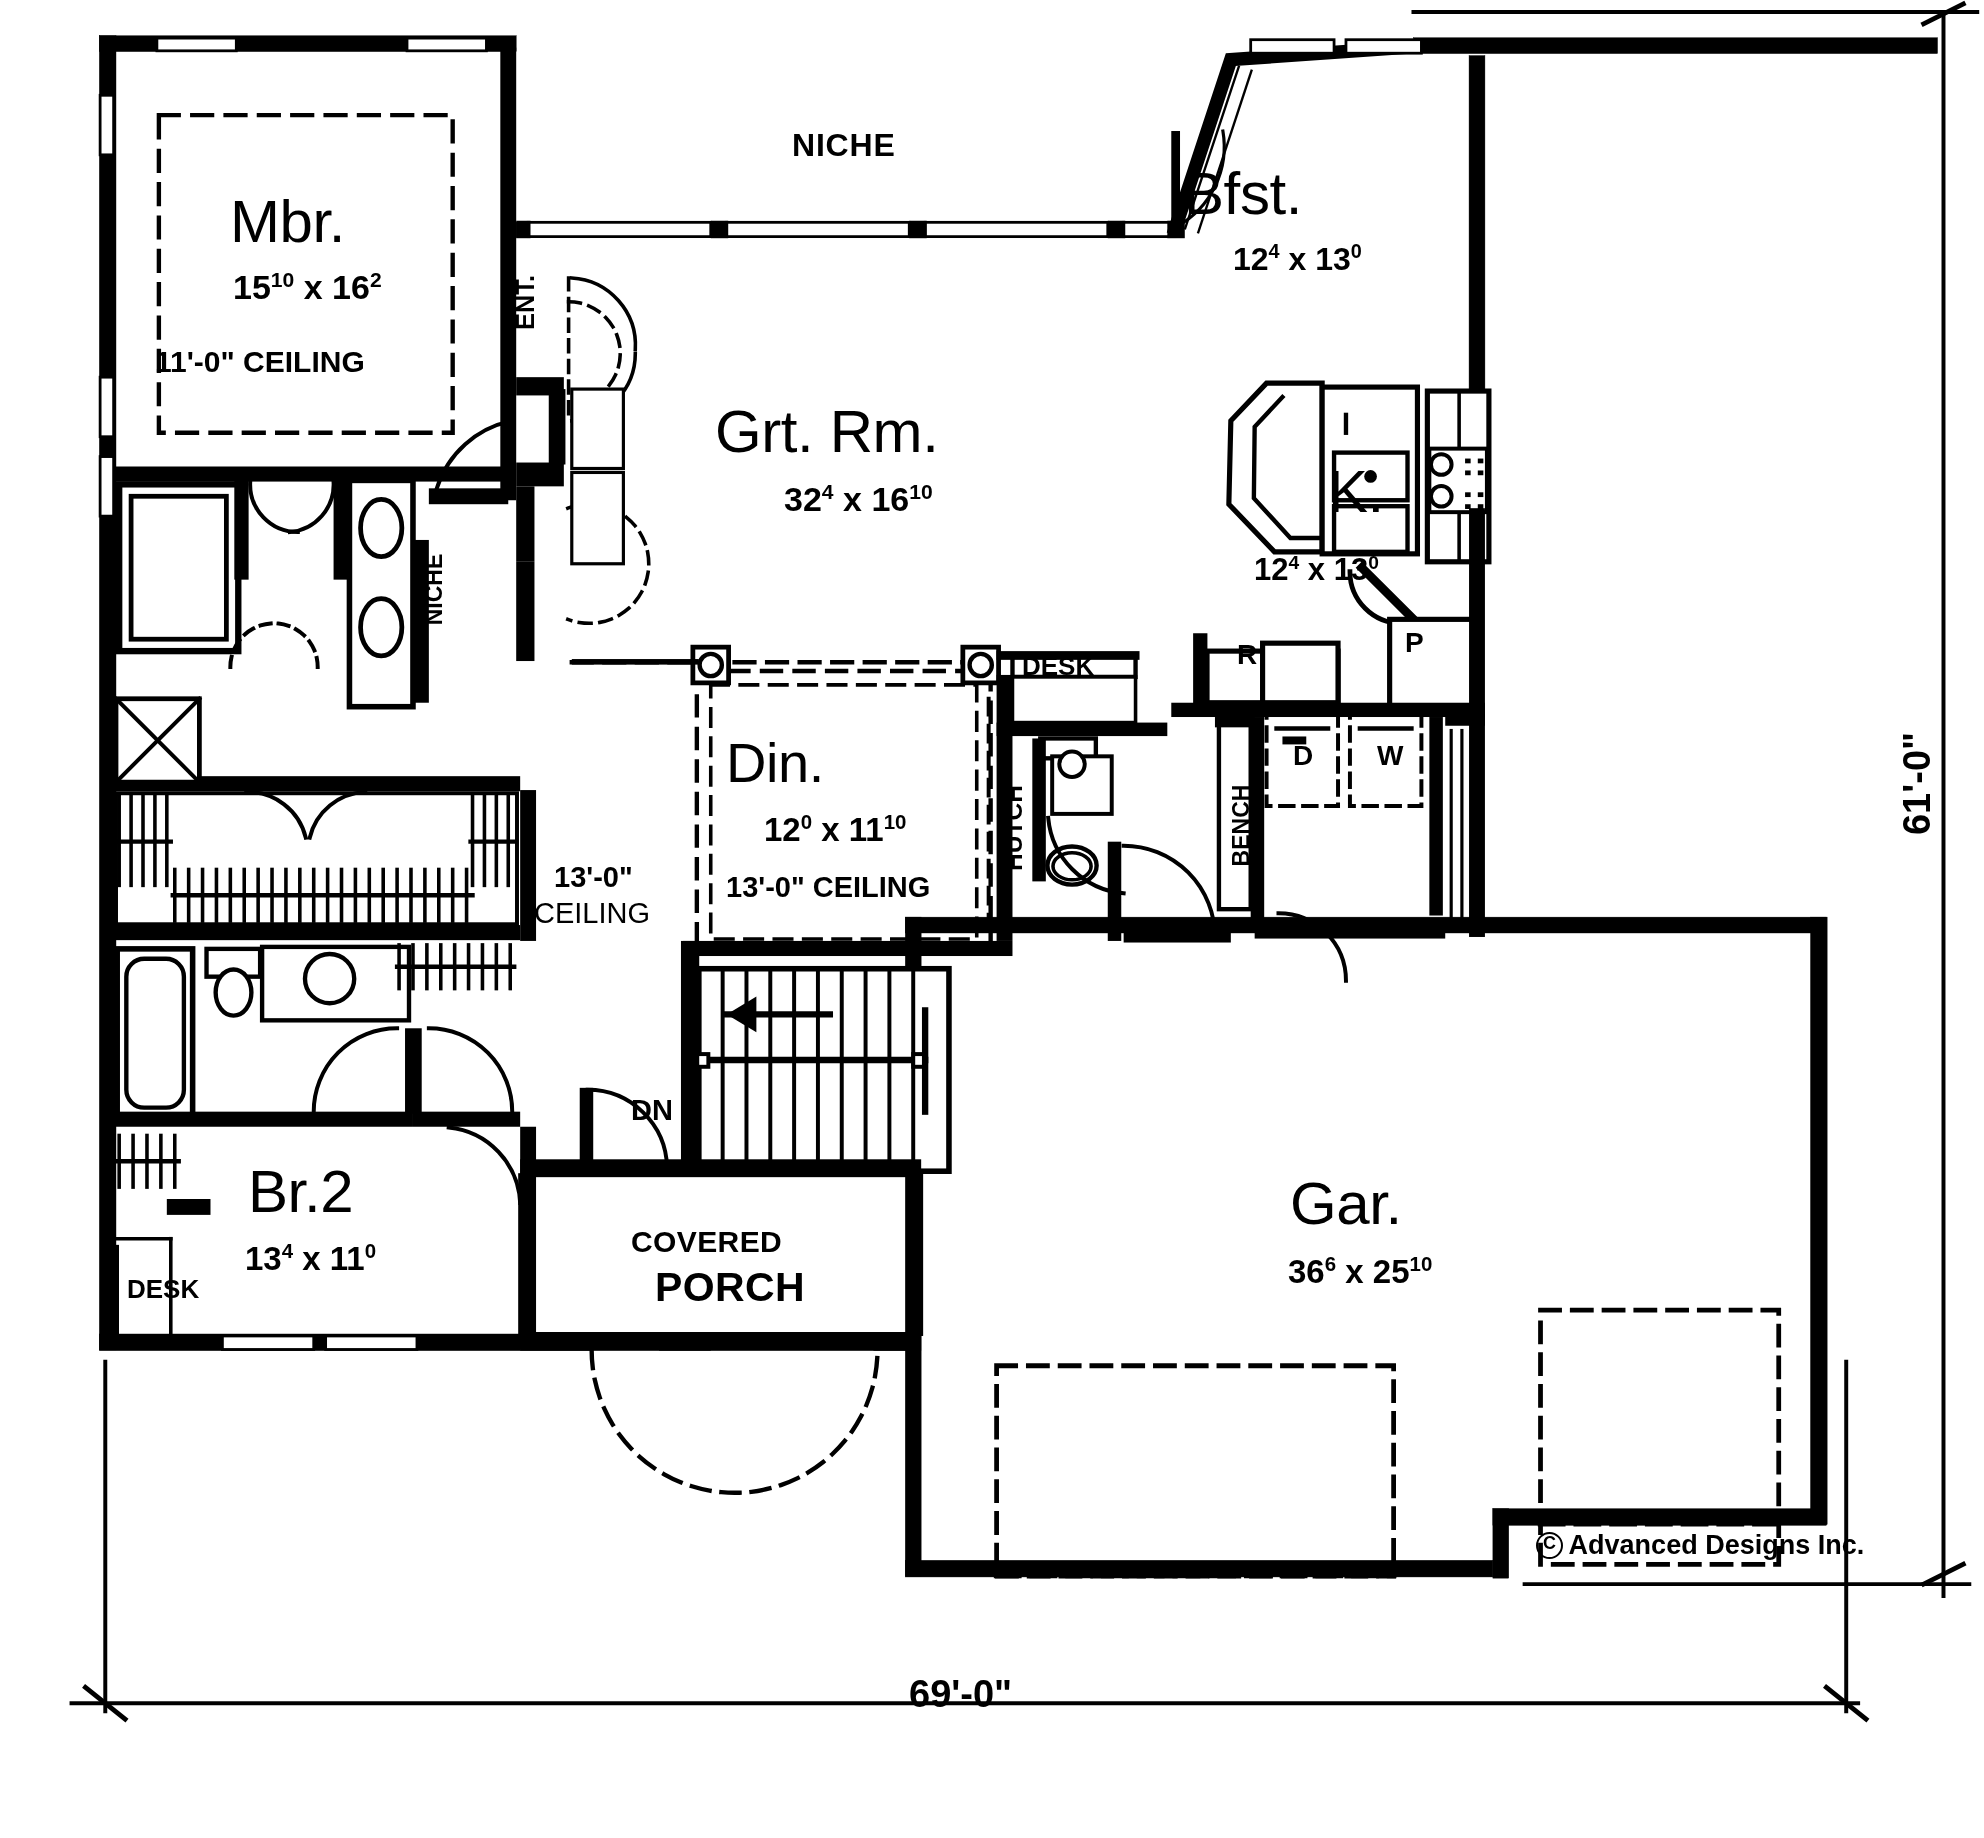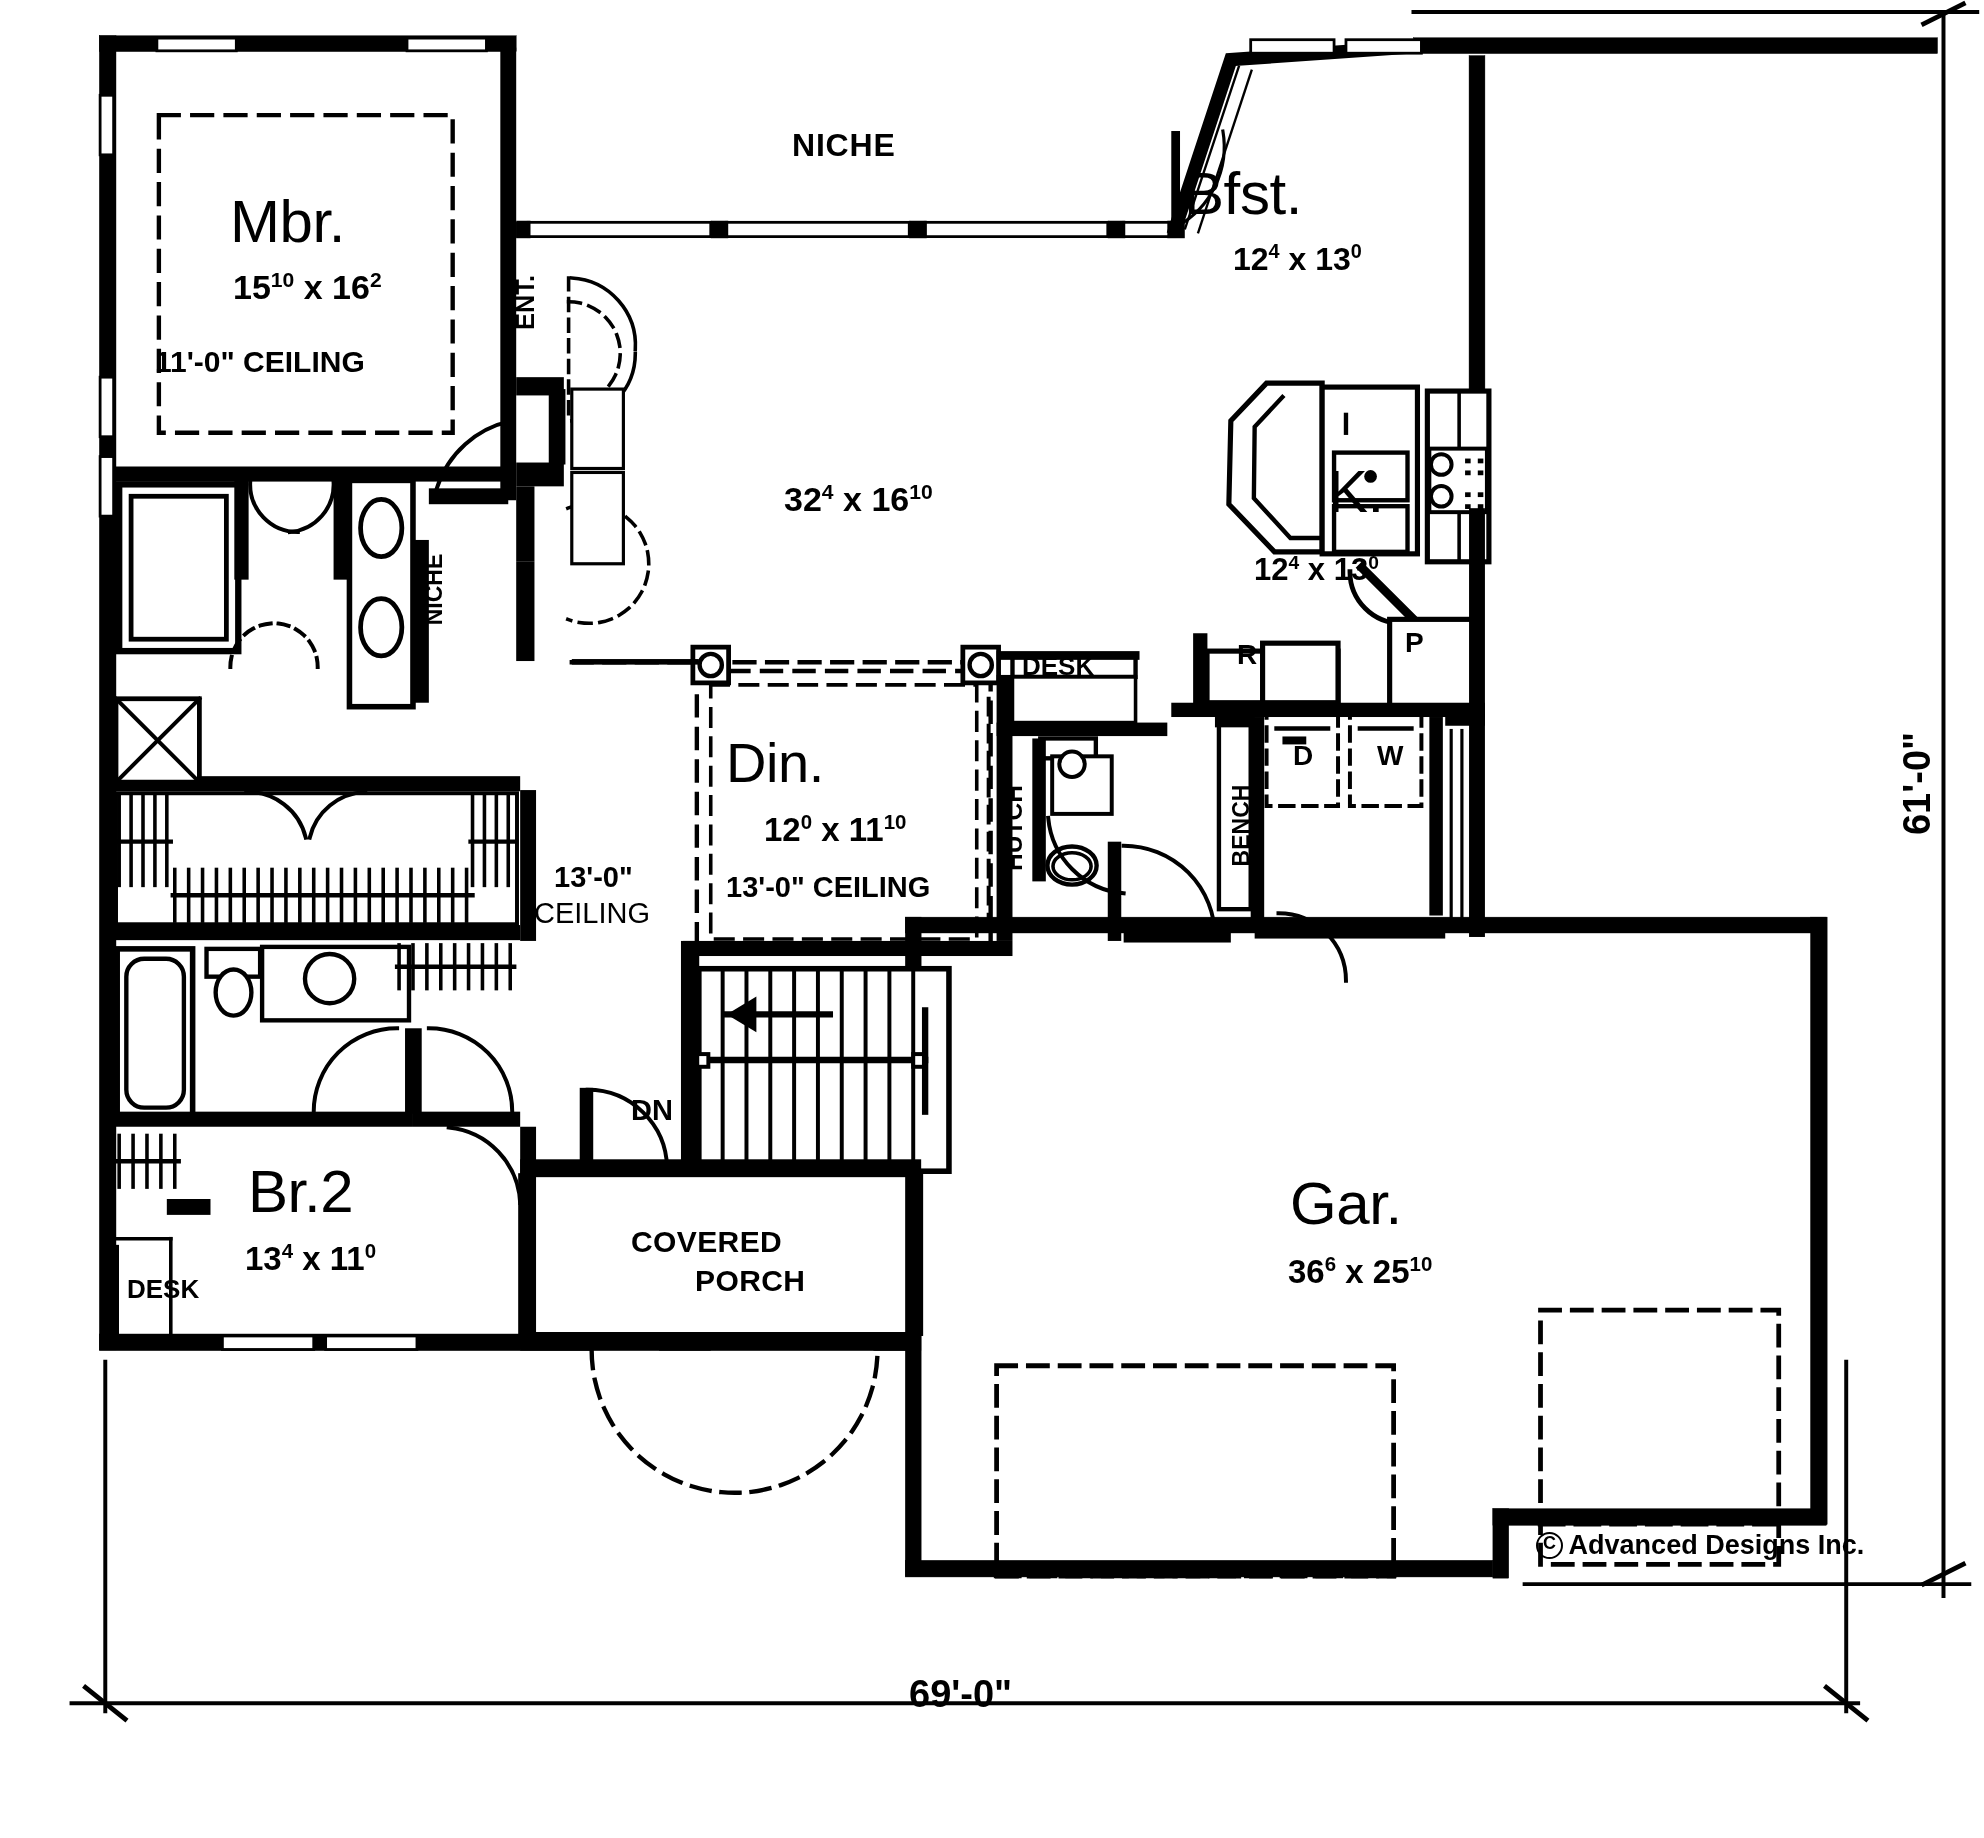--- a/index.html
+++ b/index.html
@@ -439,41 +439,42 @@
 
   </g>
 </svg>
 
 <div class="lbl room-name" style="left:230px;top:187px;font-size:60px;">Mbr.</div>
 <div class="lbl dim" style="left:233px;top:268px;font-size:34px;"><span>15</span><sup>10</sup><span> x </span><span>16</span><sup>2</sup></div>
 <div class="lbl" style="left:155px;top:345px;font-size:30px;font-weight:bold;">11'-0" CEILING</div>
 
 <div class="lbl" style="left:792px;top:127px;font-size:32px;font-weight:bold;letter-spacing:0.8px;">NICHE</div>
 
+<div class="lbl room-name" style="left:715px;top:397px;font-size:60px;">Grt. Rm.</div>
 <div class="lbl dim" style="left:784px;top:480px;font-size:34px;"><span>32</span><sup>4</sup><span> x </span><span>16</span><sup>10</sup></div>
 
 <div class="lbl room-name" style="left:1184px;top:159px;font-size:60px;">Bfst.</div>
 <div class="lbl dim" style="left:1233px;top:240px;font-size:32px;"><span>12</span><sup>4</sup><span> x </span><span>13</span><sup>0</sup></div>
 
 <div class="lbl room-name" style="left:1328px;top:457px;font-size:60px;">K.</div>
 <div class="lbl dim" style="left:1254px;top:552px;font-size:31px;"><span>12</span><sup>4</sup><span> x </span><span>13</span><sup>0</sup></div>
 
 <div class="lbl room-name" style="left:726px;top:730px;font-size:56px;">Din.</div>
 <div class="lbl dim" style="left:764px;top:810px;font-size:33px;"><span>12</span><sup>0</sup><span> x </span><span>11</span><sup>10</sup></div>
 <div class="lbl" style="left:726px;top:871px;font-size:29px;font-weight:bold;">13'-0" CEILING</div>
 
 <div class="lbl room-name" style="left:248px;top:1157px;font-size:60px;">Br.2</div>
 <div class="lbl dim" style="left:245px;top:1239px;font-size:33px;"><span>13</span><sup>4</sup><span> x </span><span>11</span><sup>0</sup></div>
 <div class="lbl tiny" style="left:127px;top:1274px;font-size:26px;">DESK</div>
 
 <div class="lbl room-name" style="left:1290px;top:1169px;font-size:60px;">Gar.</div>
 <div class="lbl dim" style="left:1288px;top:1252px;font-size:33px;"><span>36</span><sup>6</sup><span> x </span><span>25</span><sup>10</sup></div>
 
 <div class="lbl" style="left:631px;top:1225px;font-size:30px;font-weight:bold;letter-spacing:0.4px;">COVERED</div>
-<div class="lbl" style="left:655px;top:1264px;font-size:30px;font-weight:bold;letter-spacing:0.4px;margin-left:40px;">PORCH</div>
+<div class="lbl" style="left:655px;top:1264px;font-size:41px;font-weight:bold;letter-spacing:0.4px;">PORCH</div>
 
 <div class="lbl tiny" style="left:631px;top:1094px;font-size:29px;">DN</div>
 
 <div class="lbl" style="left:554px;top:861px;font-size:29px;font-weight:bold;">13'-0"</div>
 <div class="lbl" style="left:534px;top:897px;font-size:29px;font-weight:normal;">CEILING</div>
 
 <div class="lbl tiny vert" style="left:498px;top:288px;font-size:25.4px;transform:rotate(-90deg);">ENT.</div>
 
 <div class="lbl tiny vert" style="left:399px;top:576px;font-size:23px;transform:rotate(-90deg);">NICHE</div>
 

